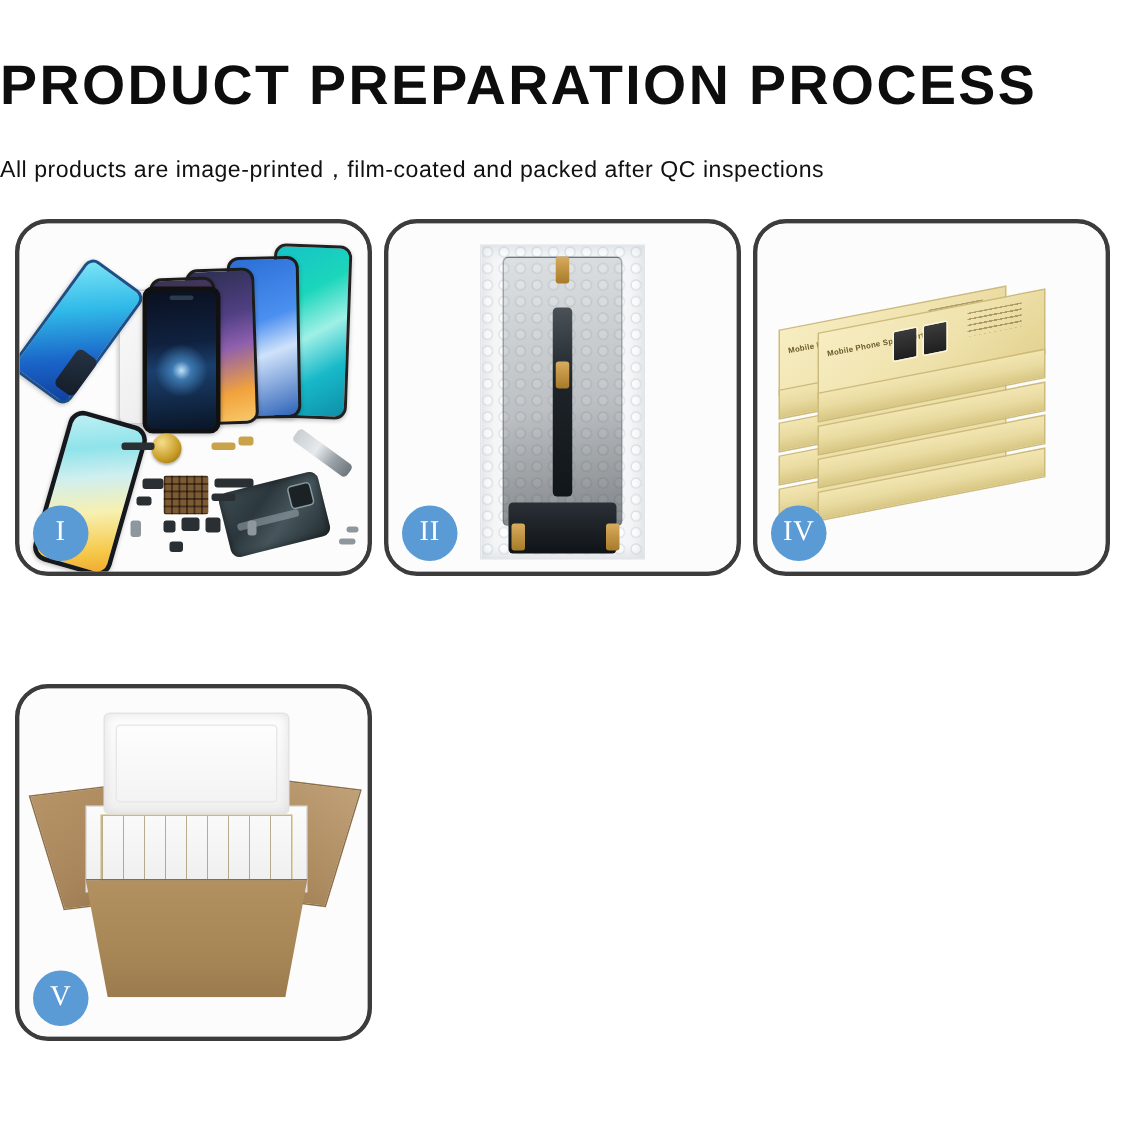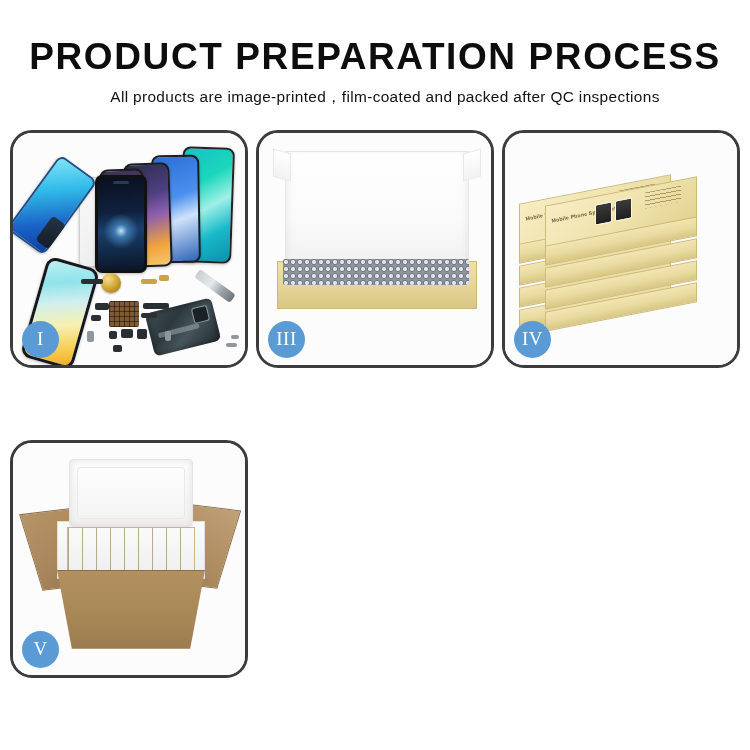--- a/index.html
+++ b/index.html
@@ -10,38 +10,36 @@
   body {
     width: 750px;
     height: 750px;
     font-family: "Liberation Sans", sans-serif;
     overflow: hidden;
     position: relative;
   }
 
   
   .header {
-    text-align: center;
     padding-top: 38px;
   }
   .page-title {
     font-size: 37px;
     font-weight: bold;
     letter-spacing: 1.6px;
     color: #0d0d0d;
     line-height: 1.05;
     white-space: nowrap;
   }
   .page-subtitle {
     font-size: 15.4px;
     color: #111111;
     letter-spacing: 0.35px;
-    margin-top: 10px;
+    margin-top: 26px;
     white-space: nowrap;
-    padding-left: 20px;
   }
 
   
   .grid {
     margin: 22px 10px 0 10px;
     display: grid;
     grid-template-columns: repeat(3, 1fr);
     grid-template-rows: repeat(2, 238px);
     column-gap: 8px;
     row-gap: 72px;
@@ -422,29 +420,34 @@
       <div class="tiny gy" style="left:74px;top:198px;width:7px;height:11px;"></div>
       <div class="tiny" style="left:124px;top:196px;width:10px;height:10px;"></div>
       <div class="tiny" style="left:100px;top:212px;width:9px;height:7px;"></div>
       <div class="tiny gy" style="left:152px;top:198px;width:6px;height:10px;"></div>
       <div class="tiny gy" style="right:8px;bottom:18px;width:11px;height:4px;"></div>
       <div class="tiny gy" style="right:6px;bottom:26px;width:8px;height:4px;"></div>
     </div>
     <div class="badge">I</div>
   </div>
 
-
-  <div class="panel p3">
+  <div class="panel p2">
     <div class="stage">
-      <div class="lid"></div>
-      <div class="tray"></div>
-      <div class="wrap"></div>
+      <div class="bag"></div>
+      <div class="inner"></div>
+      <div class="flex"></div>
+      <div class="base"></div>
+      <div class="tab" style="left:50%;top:22px;transform:translateX(-50%);"></div>
+      <div class="tab" style="left:50%;top:92px;transform:translateX(-50%);"></div>
+      <div class="tab" style="left:82px;bottom:14px;"></div>
+      <div class="tab" style="right:78px;bottom:14px;"></div>
     </div>
-    <div class="badge">III</div>
+    <div class="badge">II</div>
   </div>
+
 
   <div class="panel p4">
     <div class="stage">
       <div class="stackwrap">
         <div class="sbox top" style="left:0;top:34px;"></div>
         <div class="lbl" style="left:6px;top:54px;">Mobile Phone Spare Parts</div>
         <div class="swin" style="left:50px;top:46px;"></div>
         <div class="swin" style="left:70px;top:42px;"></div>
         <div class="slines" style="left:100px;top:32px;"></div>
         <div class="sbox" style="left:0;top:74px;"></div>

